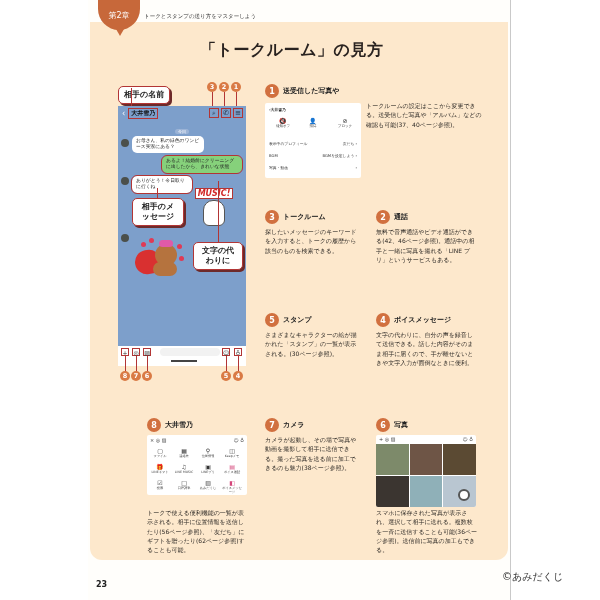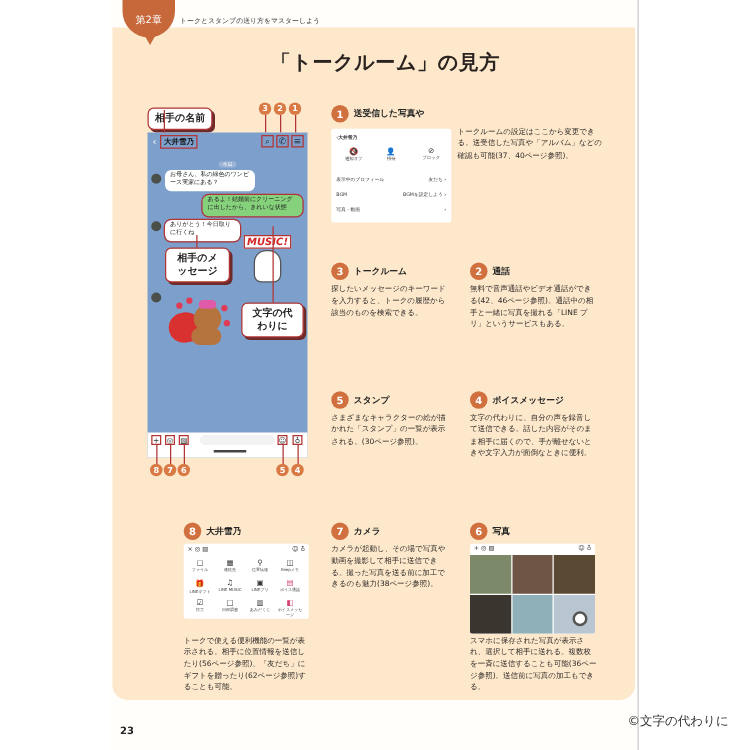--- a/index.html
+++ b/index.html
@@ -6,21 +6,21 @@
   html, body { width: 600px; height: 600px; background: #ffffff; overflow: hidden; }
   body { position: relative; font-family: "DejaVu Sans", sans-serif; color: #2a2320; }
 
   .page { position: absolute; left: 88px; top: 0; width: 423px; height: 600px; background: #fffefb; border-right: 1px solid #c9c9c9; }
   .peach { position: absolute; left: 90px; top: 22px; width: 418px; height: 538px; background: #fde8cc; border-radius: 0 0 12px 12px; }
 
   .chapter-badge { position: absolute; left: 98px; top: 0; width: 42px; height: 30px; background: #c7683a; border-radius: 0 0 22px 22px; color: #fff; font-size: 8px; display: flex; align-items: center; justify-content: center; font-weight: normal; }
   .chapter-badge::after { content: ""; position: absolute; bottom: -6px; left: 18px; width: 0; height: 0; border-left: 4px solid transparent; border-right: 4px solid transparent; border-top: 7px solid #c7683a; }
   .chapter-sub { position: absolute; left: 144px; top: 13px; font-size: 5.5px; color: #333; }
 
-  .page-title { position: absolute; left: 200px; top: 40px; width: 200px; text-align: right; font-size: 16px; font-weight: bold; color: #2a2320; letter-spacing: 0.5px; }
+  .page-title { position: absolute; left: 200px; top: 40px; width: 200px; text-align: left; font-size: 16px; font-weight: bold; color: #2a2320; letter-spacing: 0.5px; }
 
   .label-box { position: absolute; background: #fff; border: 1.5px solid #b23535; border-radius: 5px; font-size: 8px; font-weight: bold; text-align: center; line-height: 1.25; padding: 3px 5px; box-shadow: 2px 2px 0 #6d2a2a; color: #222; }
 
   .phone { position: absolute; left: 118px; top: 106px; width: 128px; height: 260px; background: #7d9fcb; }
   .phone-header { position: absolute; left: 0; top: 0; width: 100%; height: 14px; display: flex; align-items: center; padding: 0 4px; }
   .phone-header .back { color: #fff; font-size: 8px; margin-right: 3px; }
   .phone-header .name { color: #111; font-size: 6px; font-weight: bold; border: 1px solid #b23535; padding: 0 2px; }
   .ph-icons { position: absolute; right: 3px; top: 2px; display: flex; gap: 2px; }
   .ph-icon { width: 10px; height: 10px; border: 1px solid #b23535; font-size: 7px; color: #1e2a3a; display: flex; align-items: center; justify-content: center; }
   .date-chip { position: absolute; left: 57px; top: 23px; background: #9bb3d6; color: #fff; font-size: 4px; padding: 0 3px; border-radius: 3px; }
@@ -238,13 +238,13 @@
   <div class="photo" style="left:34px;top:9px;width:32px;height:31px;background:#6e5546;"></div>
   <div class="photo" style="left:67px;top:9px;width:33px;height:31px;background:#5b4a33;"></div>
   <div class="photo" style="left:0;top:41px;width:33px;height:31px;background:#3b3530;"></div>
   <div class="photo" style="left:34px;top:41px;width:32px;height:31px;background:#8fb0b8;"></div>
   <div class="photo" style="left:67px;top:41px;width:33px;height:31px;background:#b9c6d1;"></div>
   <div style="position:absolute;left:82px;top:54px;width:12px;height:12px;border-radius:50%;background:#fff;border:2px solid #555;"></div>
 </div>
 <div class="sec-text" style="left:376px;top:508px;width:102px;">スマホに保存された写真が表示され、選択して相手に送れる。複数枚を一斉に送信することも可能(36ページ参照)。送信前に写真の加工もできる。</div>
 
 <div class="page-num">23</div>
-<div class="copyright">©文字の代わりに</div>
+<div class="copyright">©あみだくじ</div>
 
 </body></html>

